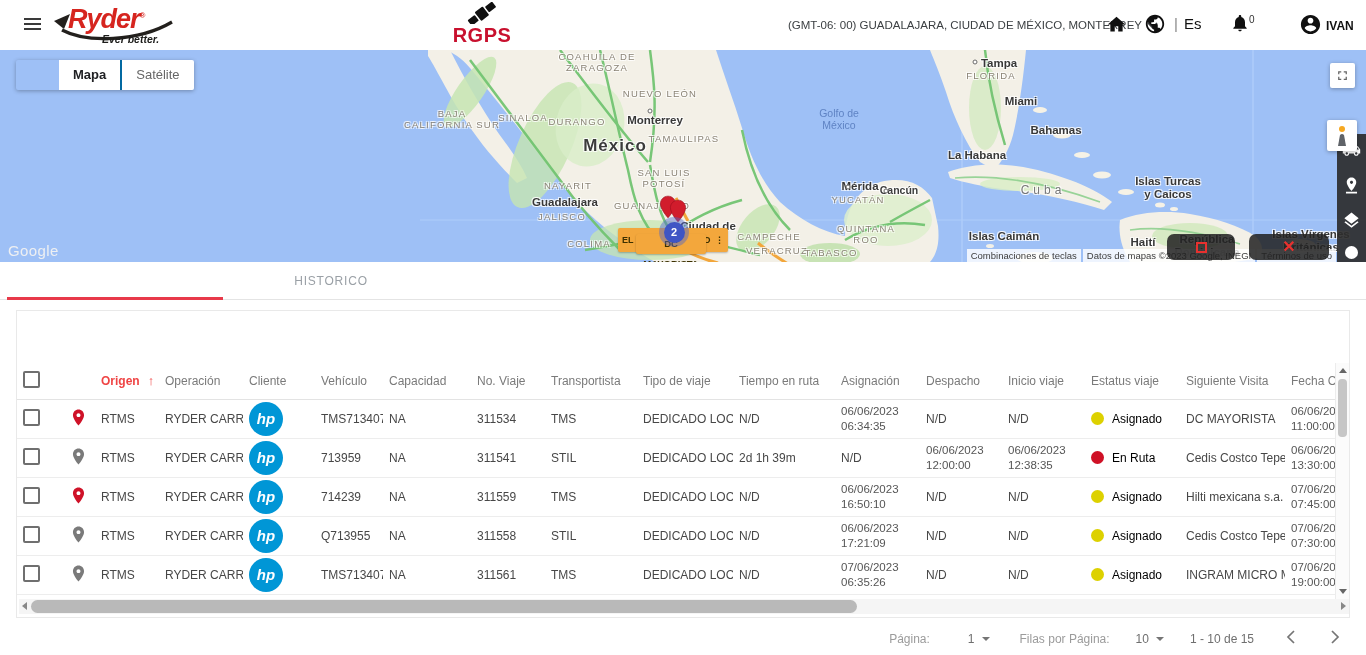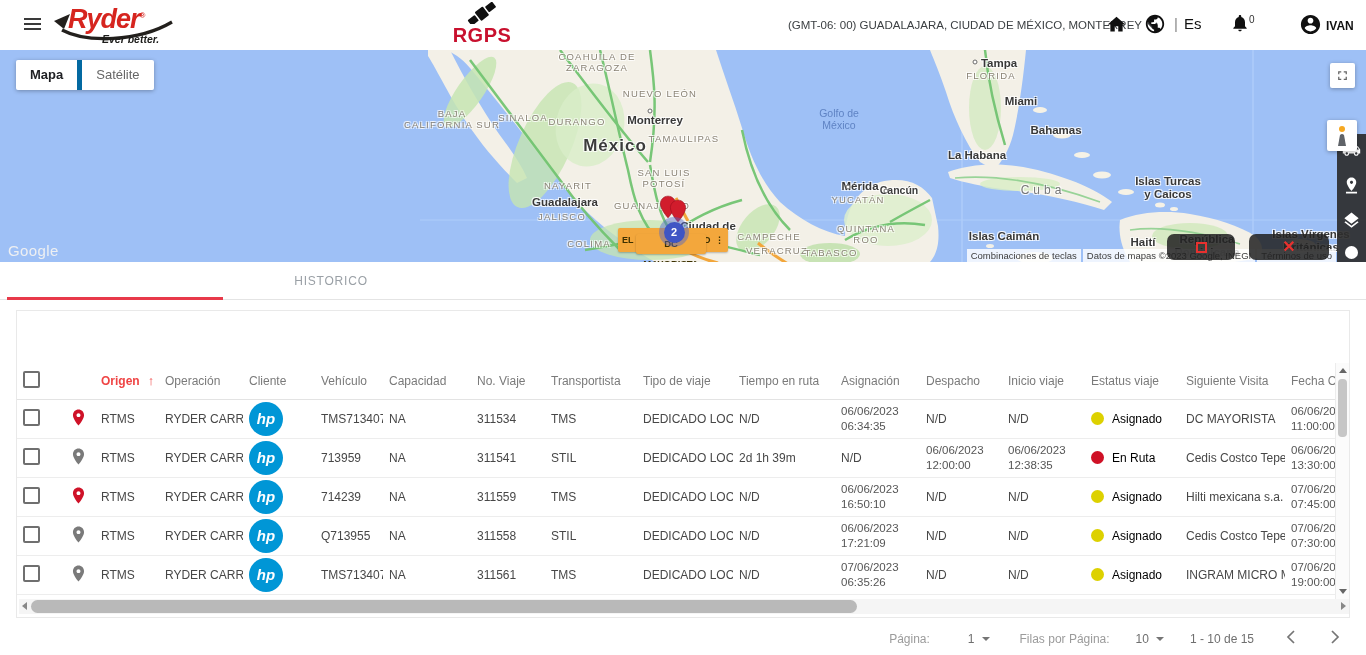--- a/index.html
+++ b/index.html
@@ -34,22 +34,22 @@
   .mlbl.state { font-size:9.5px; color:#8a8376; letter-spacing:1.2px; font-weight:400; }
   .mlbl.city { font-size:11.5px; color:#383838; font-weight:700; }
   .mlbl.city-sm { font-size:10.5px; color:#3e3e3e; font-weight:700; }
   .mlbl.country-lg { font-size:17px; color:#3b3b3b; font-weight:700; letter-spacing:1px; }
   .mlbl.country { font-size:12px; color:#767676; letter-spacing:4px; }
   .mlbl.water { font-size:10.5px; color:#5f83c4; text-shadow:none; }
   .mdot { position:absolute; width:5px; height:5px; border:1.5px solid #6b6b6b; background:#fff; border-radius:50%; transform:translate(-50%,-50%); }
 
   .maptype { position:absolute; left:16px; top:10px; height:30px; display:flex; box-shadow:0 1px 4px rgba(0,0,0,.3); border-radius:2px; overflow:hidden; z-index:6; }
   .maptype .mt { background:#fff; height:30px; line-height:30px; padding:0 14px; font-size:13px; cursor:pointer; }
-  .maptype .mt.sel { font-weight:700; color:#202124; }
-  .maptype .mt.unsel { color:#666; border-left:5px solid #0369a1; }
+  .maptype .mt.sel { font-weight:700; color:#202124;margin-left:43px; }
+  .maptype .mt.unsel { color:#666; border-left:2px solid #0369a1; }
   .fullscreen-btn { position:absolute; left:1330px; top:13px; width:25px; height:25px; background:#fff; border-radius:2px; box-shadow:0 1px 4px rgba(0,0,0,.3); display:flex; align-items:center; justify-content:center; cursor:pointer; z-index:6; }
   .pegman-btn { position:absolute; left:1327px; top:70px; width:30px; height:31px; background:#fff; border-radius:2px; box-shadow:0 1px 4px rgba(0,0,0,.3); display:flex; align-items:center; justify-content:center; cursor:pointer; z-index:7; }
   .darkbar { position:absolute; left:1337px; top:84px; width:29px; height:132px; background:rgba(45,45,45,.92); border-radius:4px 0 0 4px; z-index:6; }
   .darkbar .dicon { position:absolute; left:5px; cursor:pointer; }
   .darkbar .dcircle { position:absolute; left:8px; top:112px; width:13px; height:13px; background:#fff; border-radius:50%; cursor:pointer; }
   .mapchip { position:absolute; top:184px; height:26px; background:rgba(34,34,34,.86); border-radius:7px; display:flex; align-items:center; justify-content:center; cursor:pointer; z-index:6; }
   .chip-stop { left:1167px; width:68px; }
   .chip-close { left:1249px; width:80px; }
   .stop-square { width:11px; height:11px; border:2.5px solid #e8312f; }
   .close-x { color:#e8312f; font-size:16px; font-weight:700; line-height:1; }

